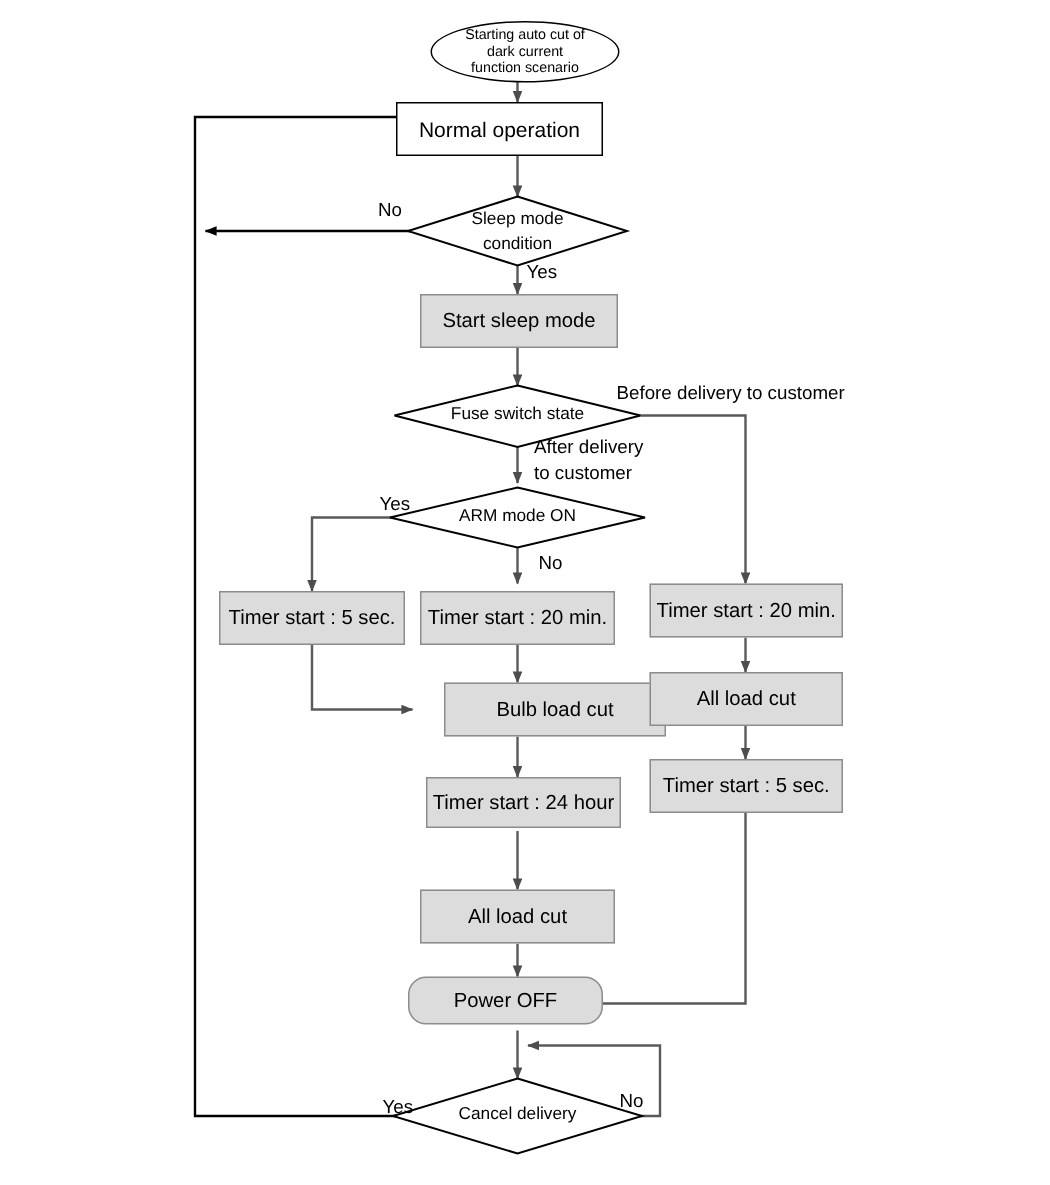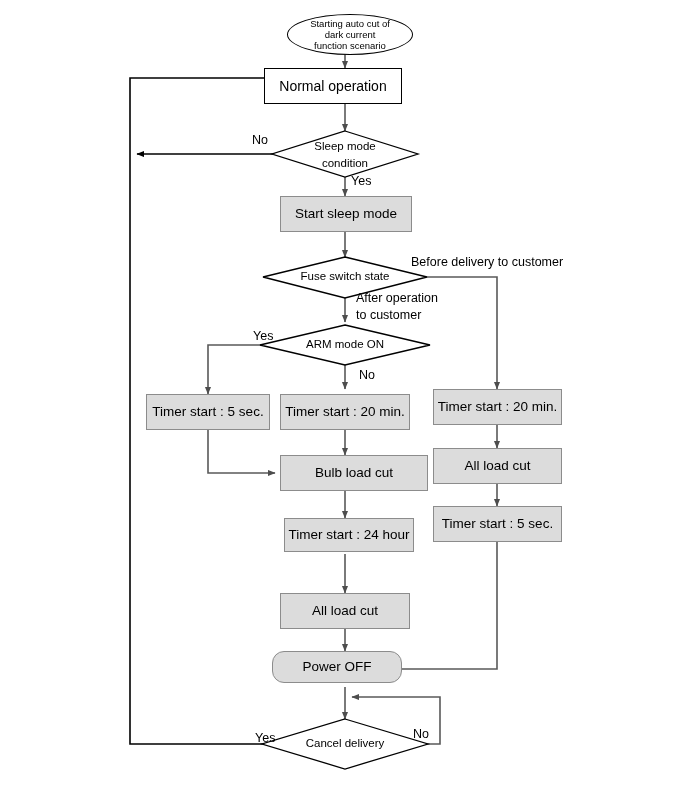--- a/index.html
+++ b/index.html
@@ -151,21 +151,21 @@
   <div class="diamond-label" style="left:280px; top:267px; width:130px; height:20px;">Fuse switch state</div>
 
   <div class="diamond-label" style="left:285px; top:335px; width:120px; height:20px;">ARM mode ON</div>
 
   <div class="diamond-label" style="left:284px; top:734px; width:122px; height:20px;">Cancel delivery</div>
 
   <div class="node proc" style="left:280px; top:196px; width:132px; height:36px;">Start sleep mode</div>
 
   <div class="node proc" style="left:280px; top:394px; width:130px; height:36px;">Timer start : 20 min.</div>
 
-  <div class="node proc" style="left:280px; top:455px; width:148px; height:36px;">Bulb load cut</div>
+  <div class="node proc" style="left:296px; top:455px; width:148px; height:36px;">Bulb load cut</div>
 
   <div class="node proc" style="left:284px; top:518px; width:130px; height:34px;">Timer start : 24 hour</div>
 
   <div class="node proc" style="left:280px; top:593px; width:130px; height:36px;">All load cut</div>
 
   <div class="node proc" style="left:272px; top:651px; width:130px; height:32px;border-radius:12px;">Power OFF</div>
 
   <div class="node proc" style="left:146px; top:394px; width:124px; height:36px;">Timer start : 5 sec.</div>
 
   <div class="node proc" style="left:433px; top:389px; width:129px; height:36px;">Timer start : 20 min.</div>
@@ -173,21 +173,21 @@
   <div class="node proc" style="left:433px; top:448px; width:129px; height:36px;">All load cut</div>
 
   <div class="node proc" style="left:433px; top:506px; width:129px; height:36px;">Timer start : 5 sec.</div>
 
   <div class="edge-label" style="left:252px; top:133px;">No</div>
 
   <div class="edge-label" style="left:351px; top:174px;">Yes</div>
 
   <div class="edge-label" style="left:411px; top:255px;">Before delivery to customer</div>
 
-  <div class="edge-label" style="left:356px; top:291px;">After operation</div>
+  <div class="edge-label" style="left:356px; top:291px;">After delivery</div>
 
   <div class="edge-label" style="left:356px; top:308px;">to customer</div>
 
   <div class="edge-label" style="left:253px; top:329px;">Yes</div>
 
   <div class="edge-label" style="left:359px; top:368px;">No</div>
 
   <div class="edge-label" style="left:255px; top:731px;">Yes</div>
 
   <div class="edge-label" style="left:413px; top:727px;">No</div>

